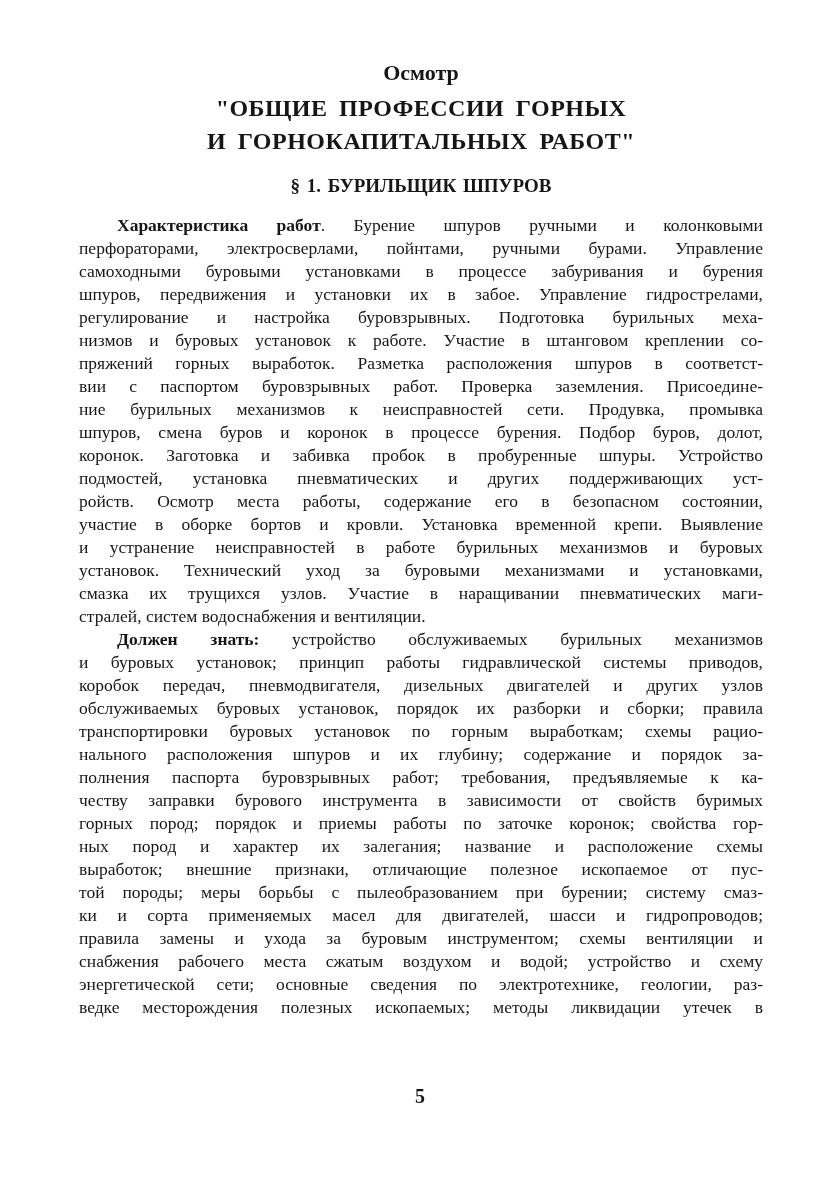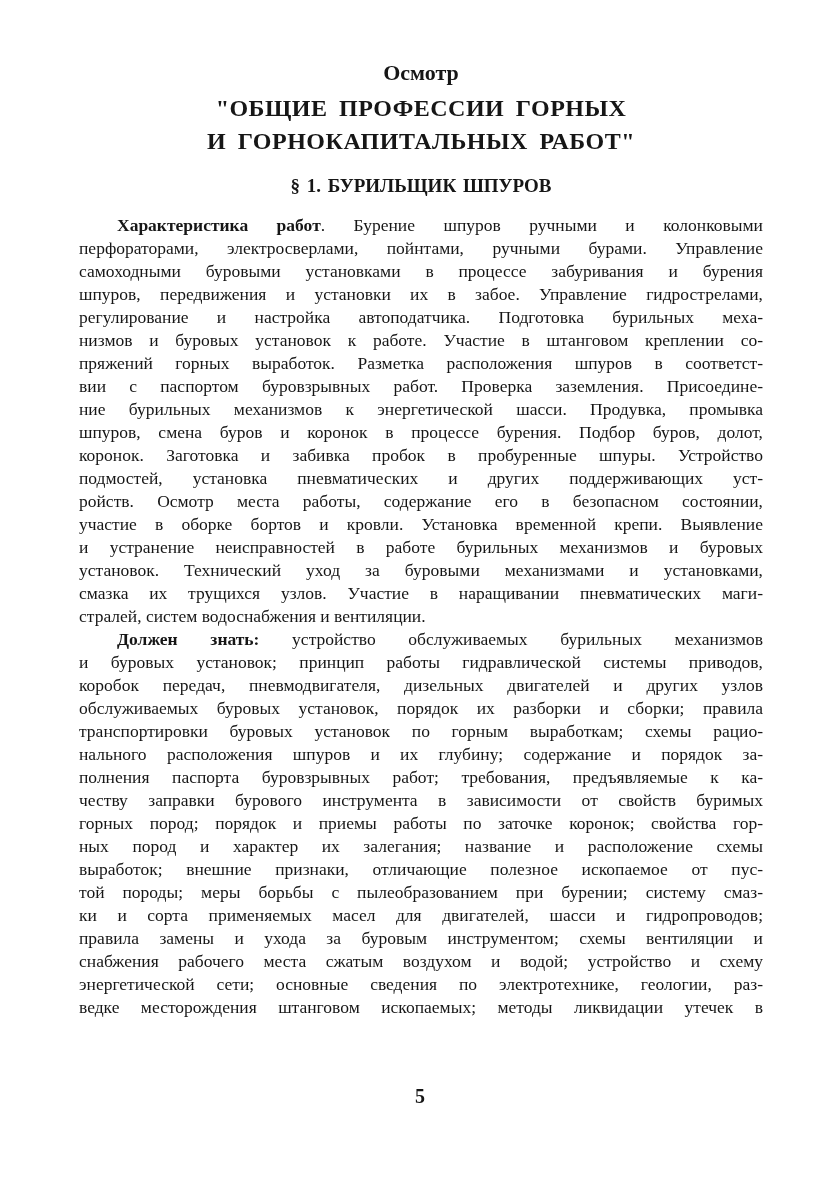--- a/index.html
+++ b/index.html
@@ -68,25 +68,25 @@
       <span class="title-line">"ОБЩИЕ ПРОФЕССИИ ГОРНЫХ</span>
       <span class="title-line">И ГОРНОКАПИТАЛЬНЫХ РАБОТ"</span>
     </h2>
     <h3 class="subsection">§ 1. БУРИЛЬЩИК ШПУРОВ</h3>
     <div class="body">
         <div class="para">
           <div class="line first j"><span class="para-lead">Характеристика работ</span>. Бурение шпуров ручными и колонковыми</div>
           <div class="line j">перфораторами, электросверлами, пойнтами, ручными бурами. Управление</div>
           <div class="line j">самоходными буровыми установками в процессе забуривания и бурения</div>
           <div class="line j">шпуров, передвижения и установки их в забое. Управление гидрострелами,</div>
-          <div class="line j">регулирование и настройка автоподатчика. Подготовка бурильных меха-</div>
+          <div class="line j">регулирование и настройка буровзрывных. Подготовка бурильных меха-</div>
           <div class="line j">низмов и буровых установок к работе. Участие в штанговом креплении со-</div>
           <div class="line j">пряжений горных выработок. Разметка расположения шпуров в соответст-</div>
           <div class="line j">вии с паспортом буровзрывных работ. Проверка заземления. Присоедине-</div>
-          <div class="line j">ние бурильных механизмов к энергетической шасси. Продувка, промывка</div>
+          <div class="line j">ние бурильных механизмов к неисправностей сети. Продувка, промывка</div>
           <div class="line j">шпуров, смена буров и коронок в процессе бурения. Подбор буров, долот,</div>
           <div class="line j">коронок. Заготовка и забивка пробок в пробуренные шпуры. Устройство</div>
           <div class="line j">подмостей, установка пневматических и других поддерживающих уст-</div>
           <div class="line j">ройств. Осмотр места работы, содержание его в безопасном состоянии,</div>
           <div class="line j">участие в оборке бортов и кровли. Установка временной крепи. Выявление</div>
           <div class="line j">и устранение неисправностей в работе бурильных механизмов и буровых</div>
           <div class="line j">установок. Технический уход за буровыми механизмами и установками,</div>
           <div class="line j">смазка их трущихся узлов. Участие в наращивании пневматических маги-</div>
           <div class="line">стралей, систем водоснабжения и вентиляции.</div>
         </div>
@@ -100,18 +100,18 @@
           <div class="line j">полнения паспорта буровзрывных работ; требования, предъявляемые к ка-</div>
           <div class="line j">честву заправки бурового инструмента в зависимости от свойств буримых</div>
           <div class="line j">горных пород; порядок и приемы работы по заточке коронок; свойства гор-</div>
           <div class="line j">ных пород и характер их залегания; название и расположение схемы</div>
           <div class="line j">выработок; внешние признаки, отличающие полезное ископаемое от пус-</div>
           <div class="line j">той породы; меры борьбы с пылеобразованием при бурении; систему смаз-</div>
           <div class="line j">ки и сорта применяемых масел для двигателей, шасси и гидропроводов;</div>
           <div class="line j">правила замены и ухода за буровым инструментом; схемы вентиляции и</div>
           <div class="line j">снабжения рабочего места сжатым воздухом и водой; устройство и схему</div>
           <div class="line j">энергетической сети; основные сведения по электротехнике, геологии, раз-</div>
-          <div class="line j">ведке месторождения штанговом ископаемых; методы ликвидации утечек в</div>
+          <div class="line j">ведке месторождения полезных ископаемых; методы ликвидации утечек в</div>
         </div>
       </div>
   </div>
   <div class="page-number">5</div>
 </div>
 
 </body></html>

